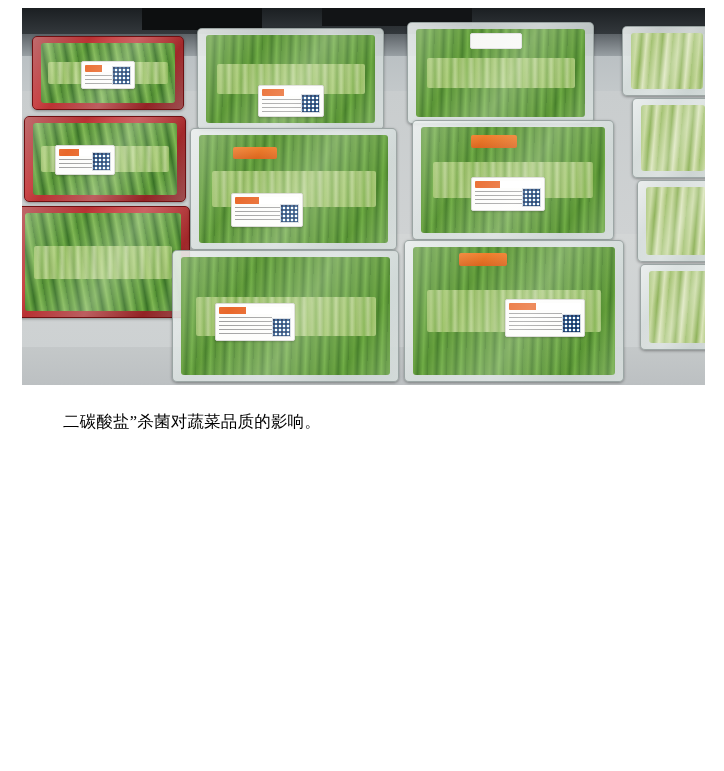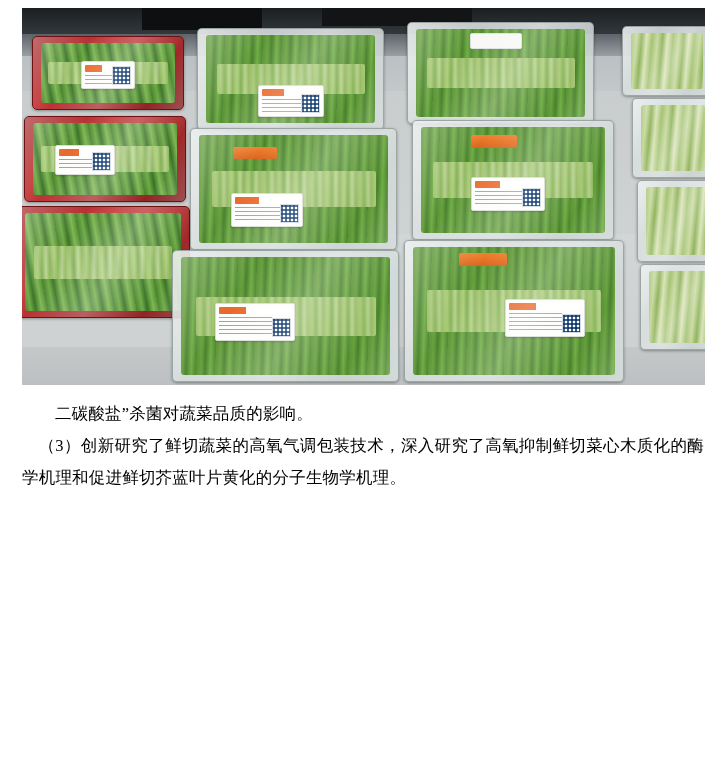--- a/index.html
+++ b/index.html
@@ -159,21 +159,21 @@
     position: absolute;
     left: 22px;
     top: 398px;
     width: 682px;
     font-size: 16.5px;
     line-height: 32px;
     letter-spacing: .2px;
     text-align: justify;
   }
   .body-text p {
-    margin: 0;
+    margin: 8px;
   }
   .indent2 { text-indent: 2em; }
   .indent1 { text-indent: 1em; }
 </style>
 </head>
 <body>
 
 <div class="page">
 
   <div class="figure">
@@ -290,16 +290,15 @@
       </div>
       <div class="tray clear" style="left:618px; top:256px; width:74px; height:84px;">
         <div class="greens pale"></div>
         <div class="film"></div>
       </div>
     </div>
   </div>
 
   <div class="body-text">
     <p class="indent2">二碳酸盐”杀菌对蔬菜品质的影响。</p>
-    <p class="indent1">（3）创新研究了鲜切蔬菜的高氧气调包装技术，深入研究了高氧抑制鲜切菜心木质化的酶学机理和促进鲜切芥蓝叶片黄化的分子生物学机理。</p>
   </div>
 
 </div>
 
 </body></html>

